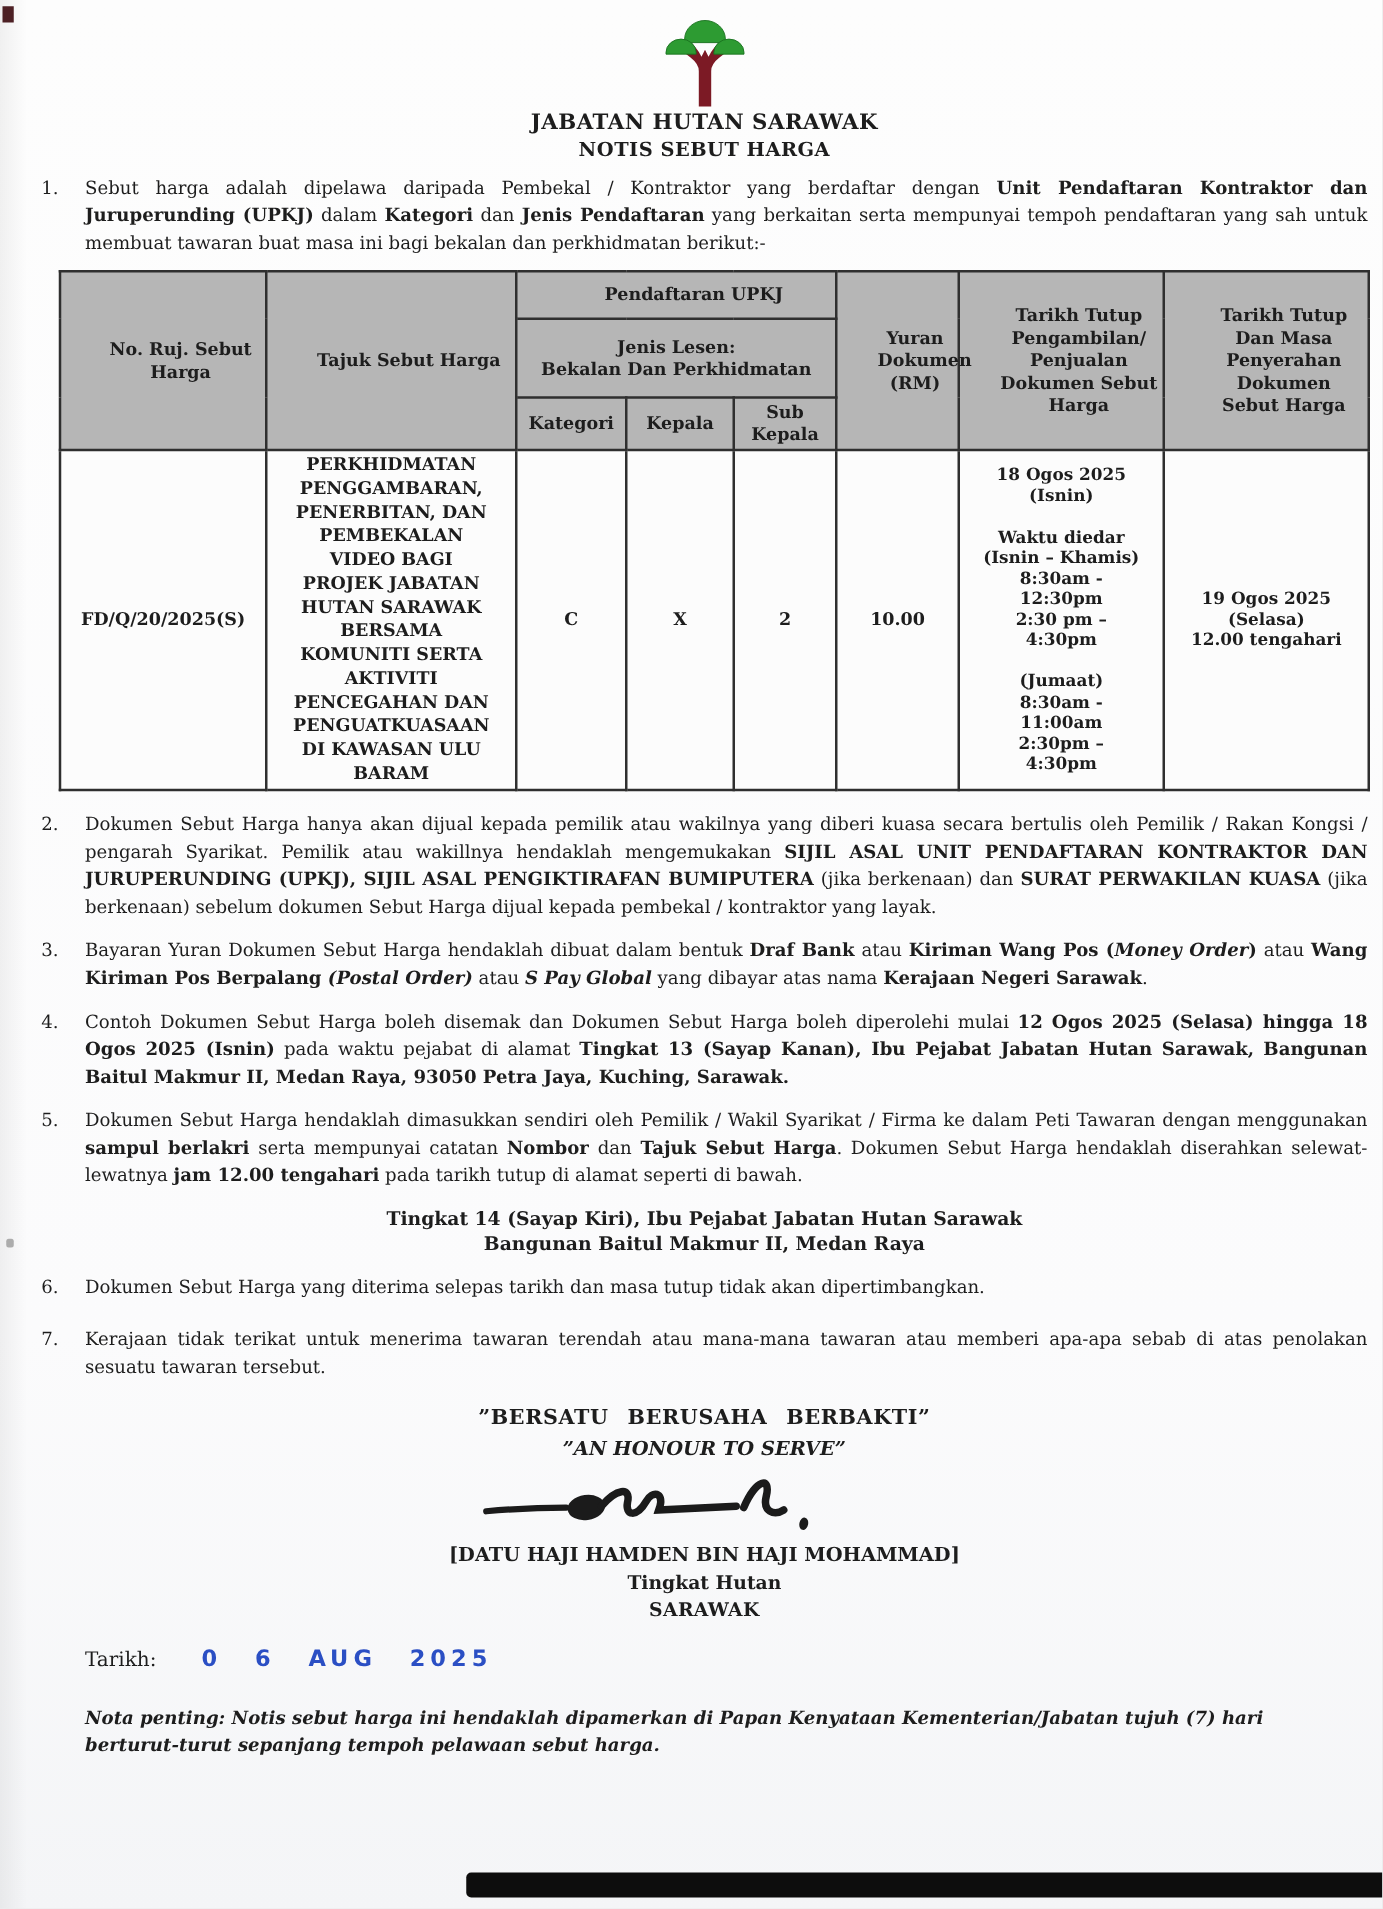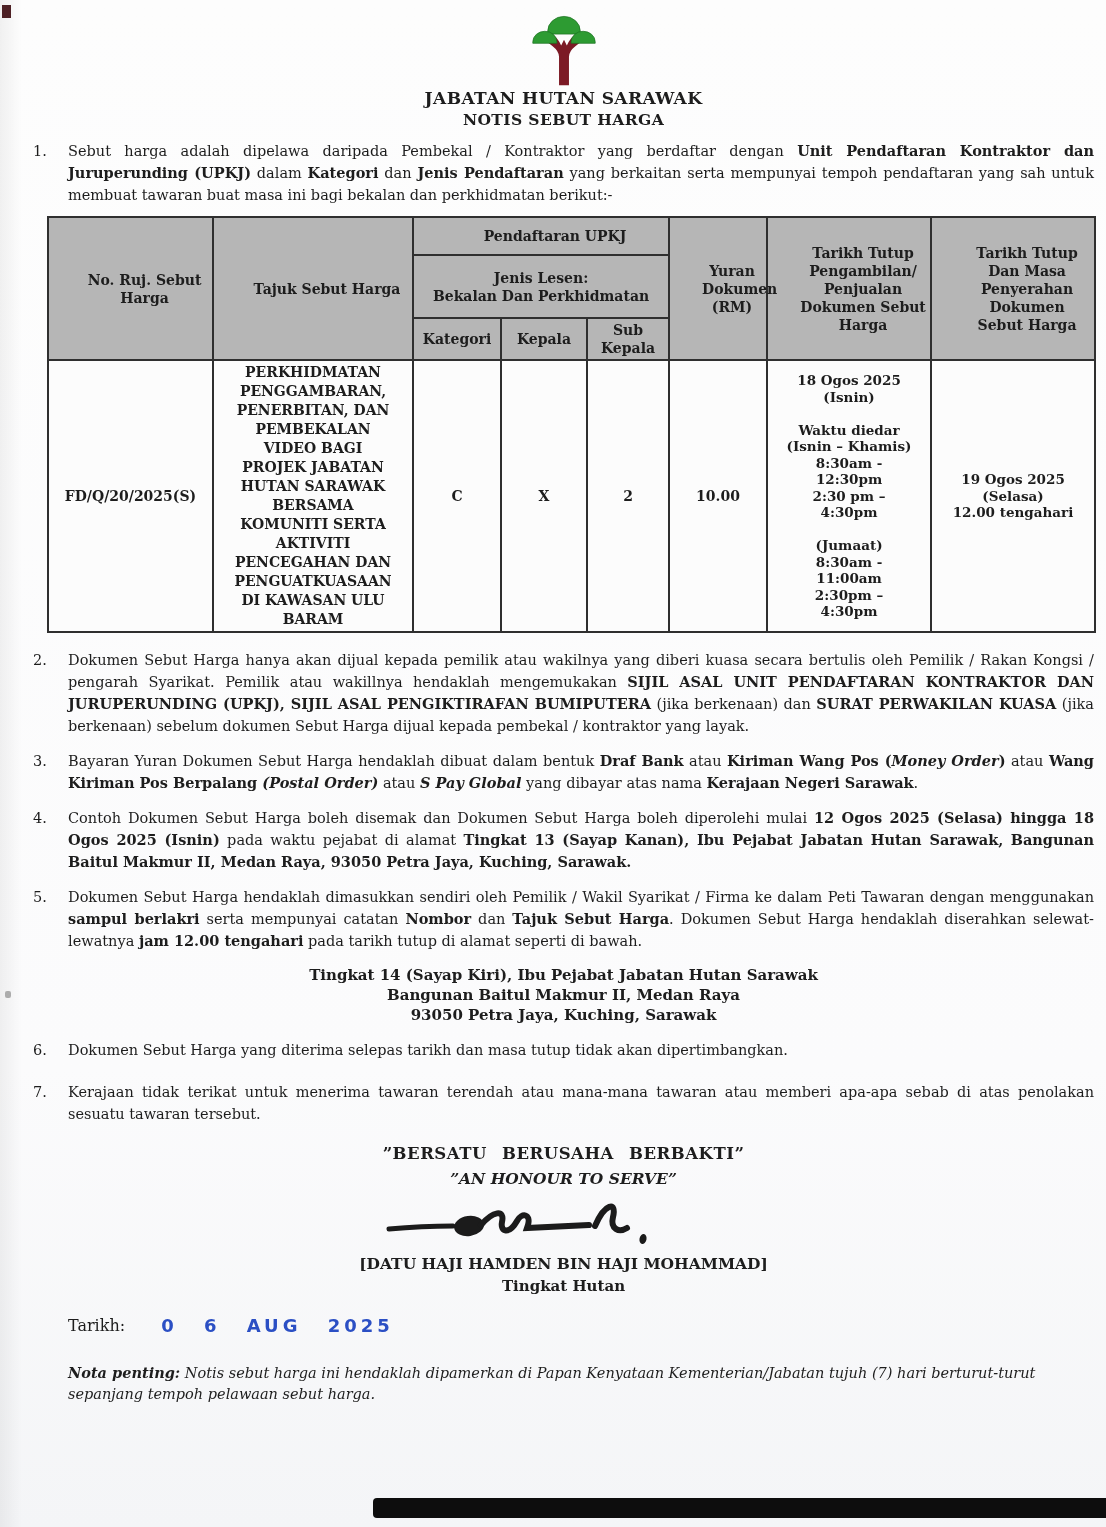--- a/index.html
+++ b/index.html
@@ -60,21 +60,21 @@
   .date-row{margin:18px 0 0 35px;display:flex;align-items:center;}
   .date-label{font-size:16px;}
   .date-stamp{
     margin-left:36px;
     font-family:"DejaVu Sans","Liberation Sans",sans-serif;
     font-weight:bold;font-size:18px;color:#2b4fc4;
     letter-spacing:4px;word-spacing:16px;white-space:nowrap;
   }
   .nota{margin:26px 0 0 35px;width:1020px;font-size:14.5px;line-height:21px;}
   .nota-label{font-weight:bold;font-style:italic;}
-  .nota-text{font-style:italic;}
+  .nota-text{font-style:italic;font-weight:bold;}
   
   .artifact-corner{position:absolute;left:2px;top:5px;width:9px;height:13px;background:#4d2024;}
   .artifact-dot{position:absolute;left:5px;top:991px;width:6px;height:7px;background:#9a9a9a;border-radius:2px;opacity:.8;}
   .artifact-bottom-bar{position:absolute;left:373px;top:1498px;width:733px;height:20px;background:#0d0d0d;border-radius:4px 0 0 4px;}
 </style>
 </head>
 <body>
 
 <div class="page">
 
@@ -194,21 +194,20 @@
     <span class="ptxt"><span>Contoh Dokumen Sebut Harga boleh disemak dan Dokumen Sebut Harga boleh diperolehi mulai </span><span style="font-weight: bold;">12 Ogos 2025 (Selasa) hingga 18 Ogos 2025 (Isnin)</span><span> pada waktu pejabat di alamat </span><span style="font-weight: bold;">Tingkat 13 (Sayap Kanan), Ibu Pejabat Jabatan Hutan Sarawak,</span><span> </span><span style="font-weight: bold;">Bangunan Baitul Makmur II, Medan Raya, 93050 Petra Jaya, Kuching, Sarawak.</span></span>
   </div>
   <div class="para">
     <span class="pnum">5.</span>
     <span class="ptxt"><span>Dokumen Sebut Harga hendaklah dimasukkan sendiri oleh Pemilik / Wakil Syarikat / Firma ke dalam Peti Tawaran dengan menggunakan </span><span style="font-weight: bold;">sampul berlakri</span><span> serta mempunyai catatan </span><span style="font-weight: bold;">Nombor</span><span> dan </span><span style="font-weight: bold;">Tajuk Sebut Harga</span><span>. Dokumen Sebut Harga hendaklah diserahkan selewat-lewatnya </span><span style="font-weight: bold;">jam 12.00 tengahari</span><span> pada tarikh tutup di alamat seperti di bawah.</span></span>
   </div>
 
   <div class="address">
     <div>Tingkat 14 (Sayap Kiri), Ibu Pejabat Jabatan Hutan Sarawak</div>
     <div>Bangunan Baitul Makmur II, Medan Raya</div>
-    <div>93050 Petra Jaya, Kuching, Sarawak</div>
   </div>
 
   <div class="para p6">
     <span class="pnum">6.</span>
     <span class="ptxt"><span>Dokumen Sebut Harga yang diterima selepas tarikh dan masa tutup tidak akan dipertimbangkan.</span></span>
   </div>
   <div class="para p7">
     <span class="pnum">7.</span>
     <span class="ptxt"><span>Kerajaan tidak terikat untuk menerima tawaran terendah atau mana-mana tawaran atau memberi apa-apa sebab di atas penolakan sesuatu tawaran tersebut.</span></span>
   </div>
@@ -223,20 +222,21 @@
       <g stroke="#1b1b1b" fill="none" stroke-linecap="round">
         <path d="M8 34 C30 32 50 31 72 31" stroke-width="5"></path>
         <ellipse cx="88" cy="31" rx="15" ry="10" fill="#1b1b1b" stroke="none" transform="rotate(-8 88 31)"></ellipse>
         <path d="M100 30 C112 16 124 14 121 27 C119 37 128 40 136 26 C141 17 150 19 147 30 L146 33 C165 32 185 31 208 30" stroke-width="6"></path>
         <path d="M214 31 C224 8 236 6 232 22 C229 34 238 38 246 33" stroke-width="6"></path>
       </g>
       <ellipse cx="262" cy="44" rx="3.5" ry="5" fill="#1b1b1b" transform="rotate(12 262 44)"></ellipse>
     </svg>
     <div class="sign-name">[DATU HAJI HAMDEN BIN HAJI MOHAMMAD]</div>
     <div class="sign-title">Tingkat Hutan</div>
+    <div class="sign-region">SARAWAK</div>
   </div>
 
   <div class="date-row">
     <span class="date-label">Tarikh:</span>
     <span class="date-stamp">0 6 AUG 2025</span>
   </div>
 
   <div class="nota">
     <span class="nota-label">Nota penting:</span><span class="nota-text"> Notis sebut harga ini hendaklah dipamerkan di Papan Kenyataan Kementerian/Jabatan tujuh (7) hari berturut-turut sepanjang tempoh pelawaan sebut harga.</span>
   </div>

